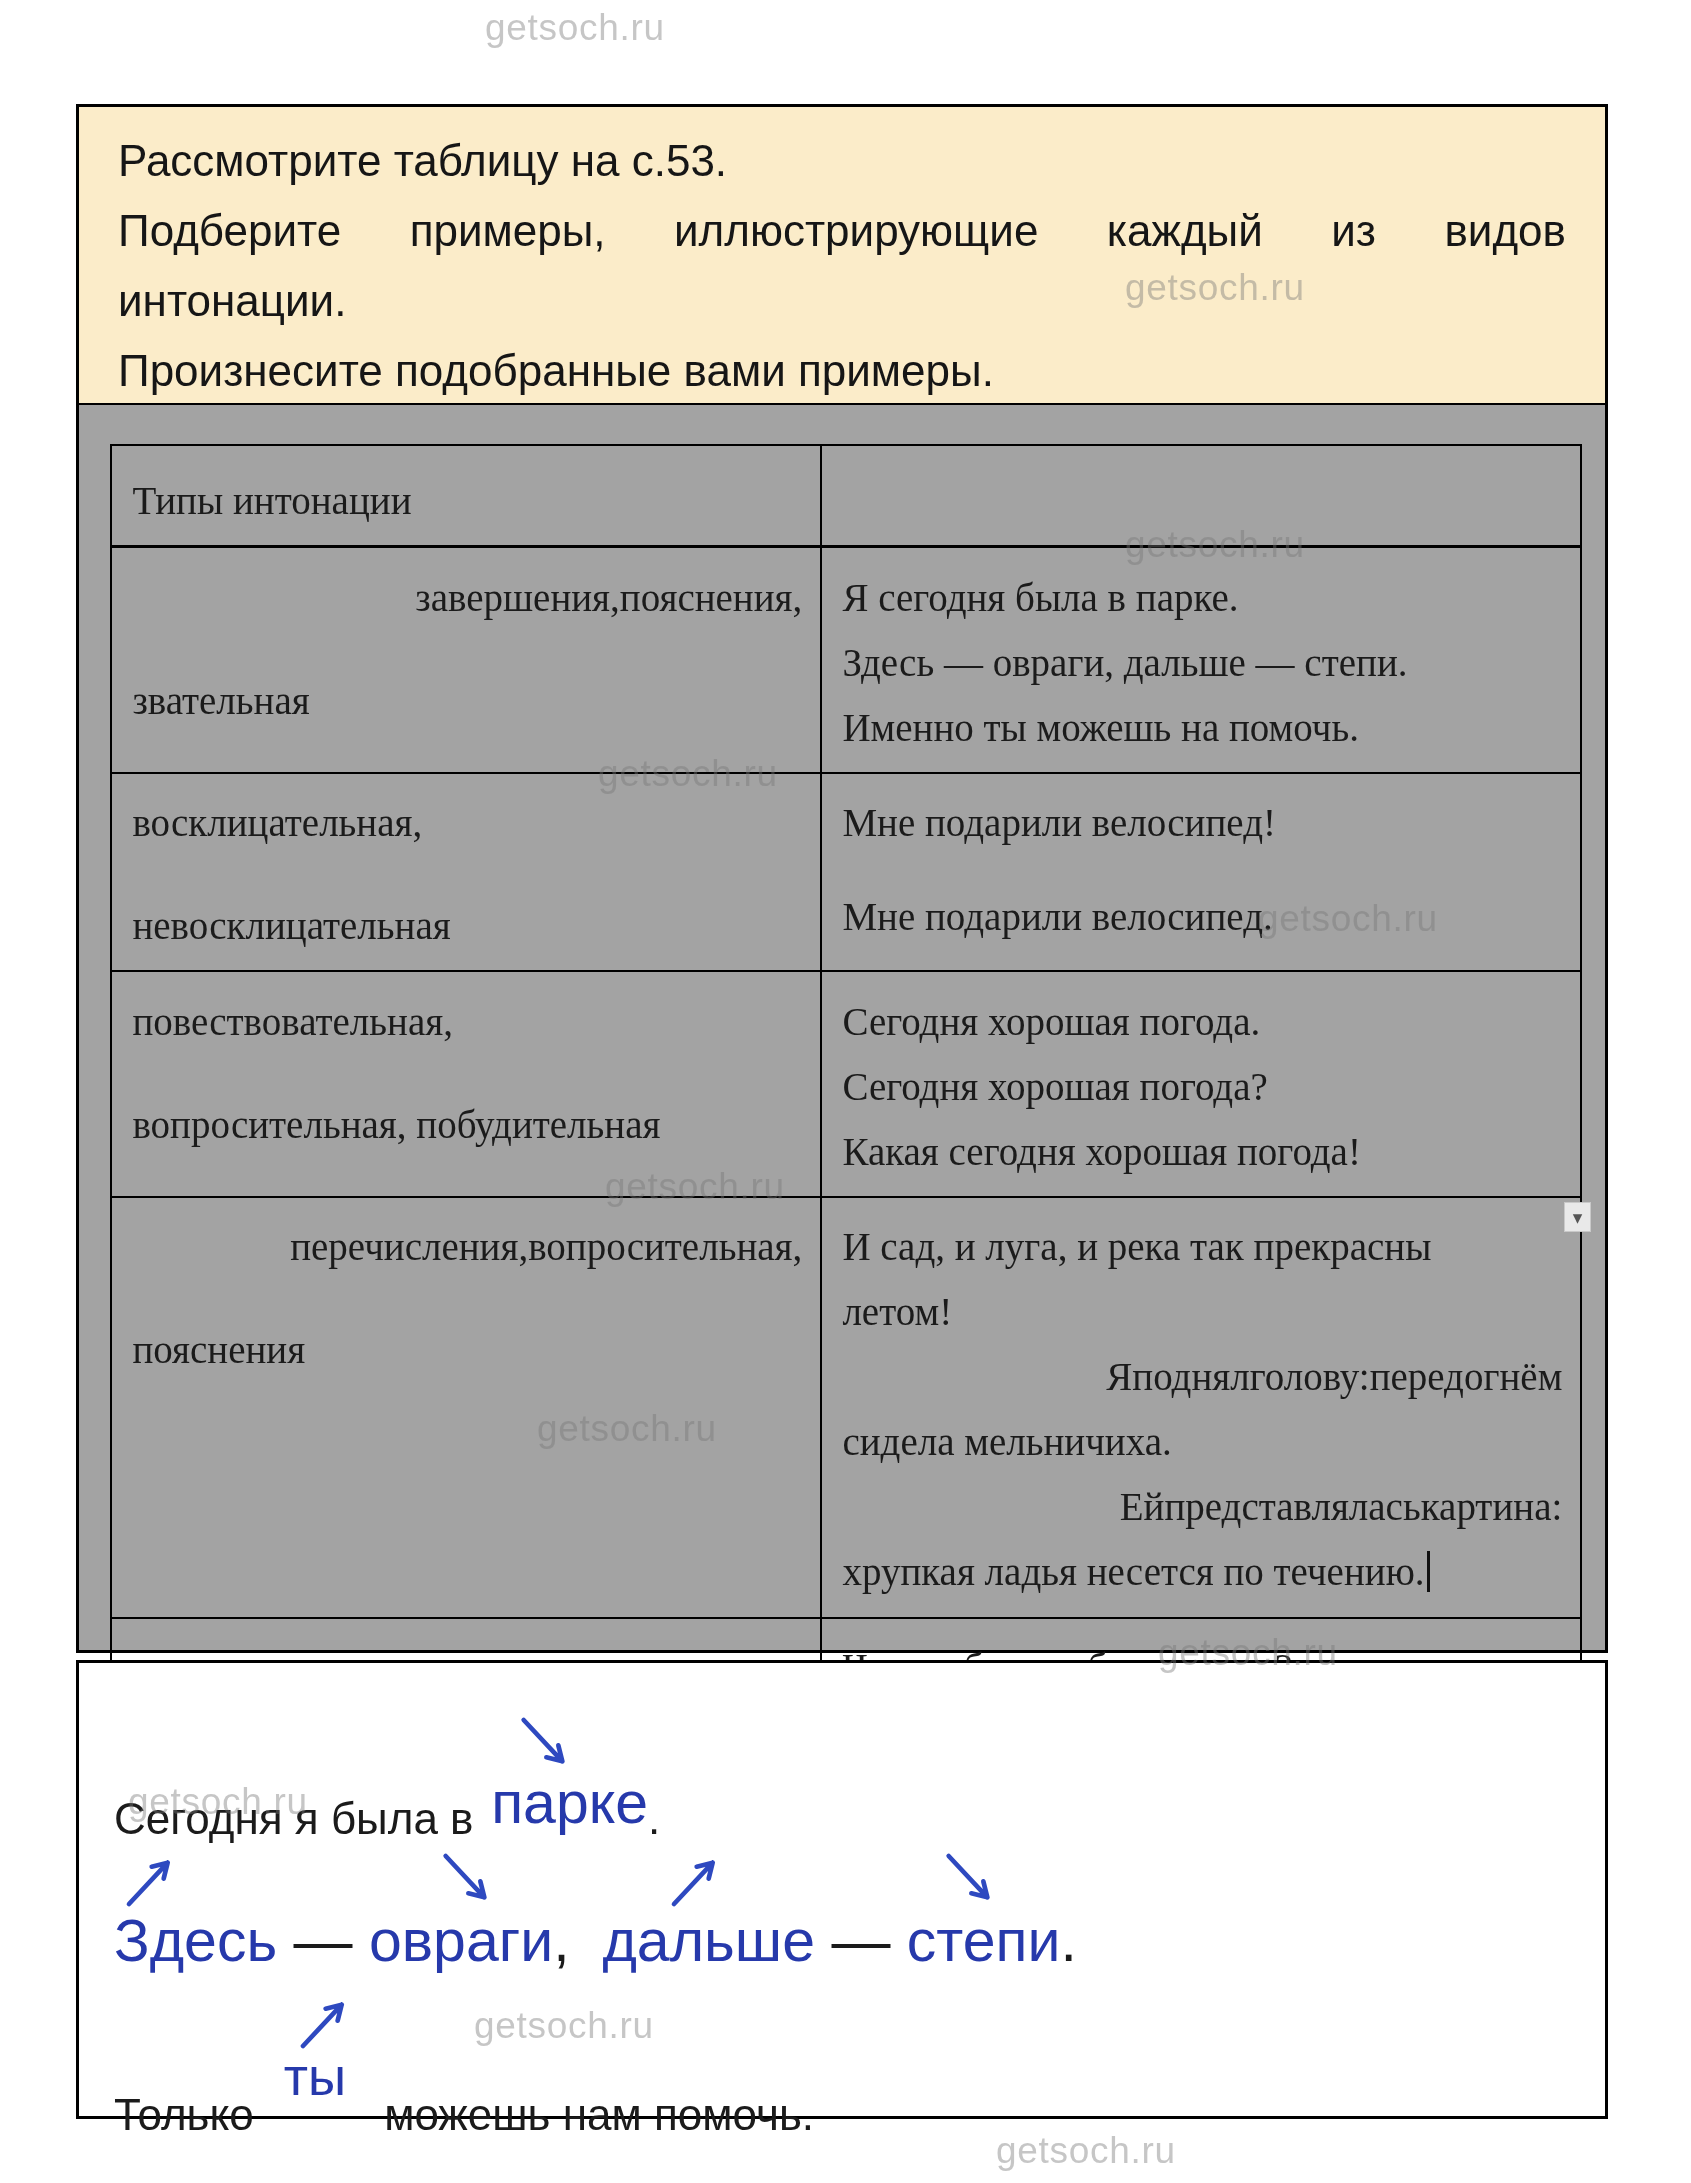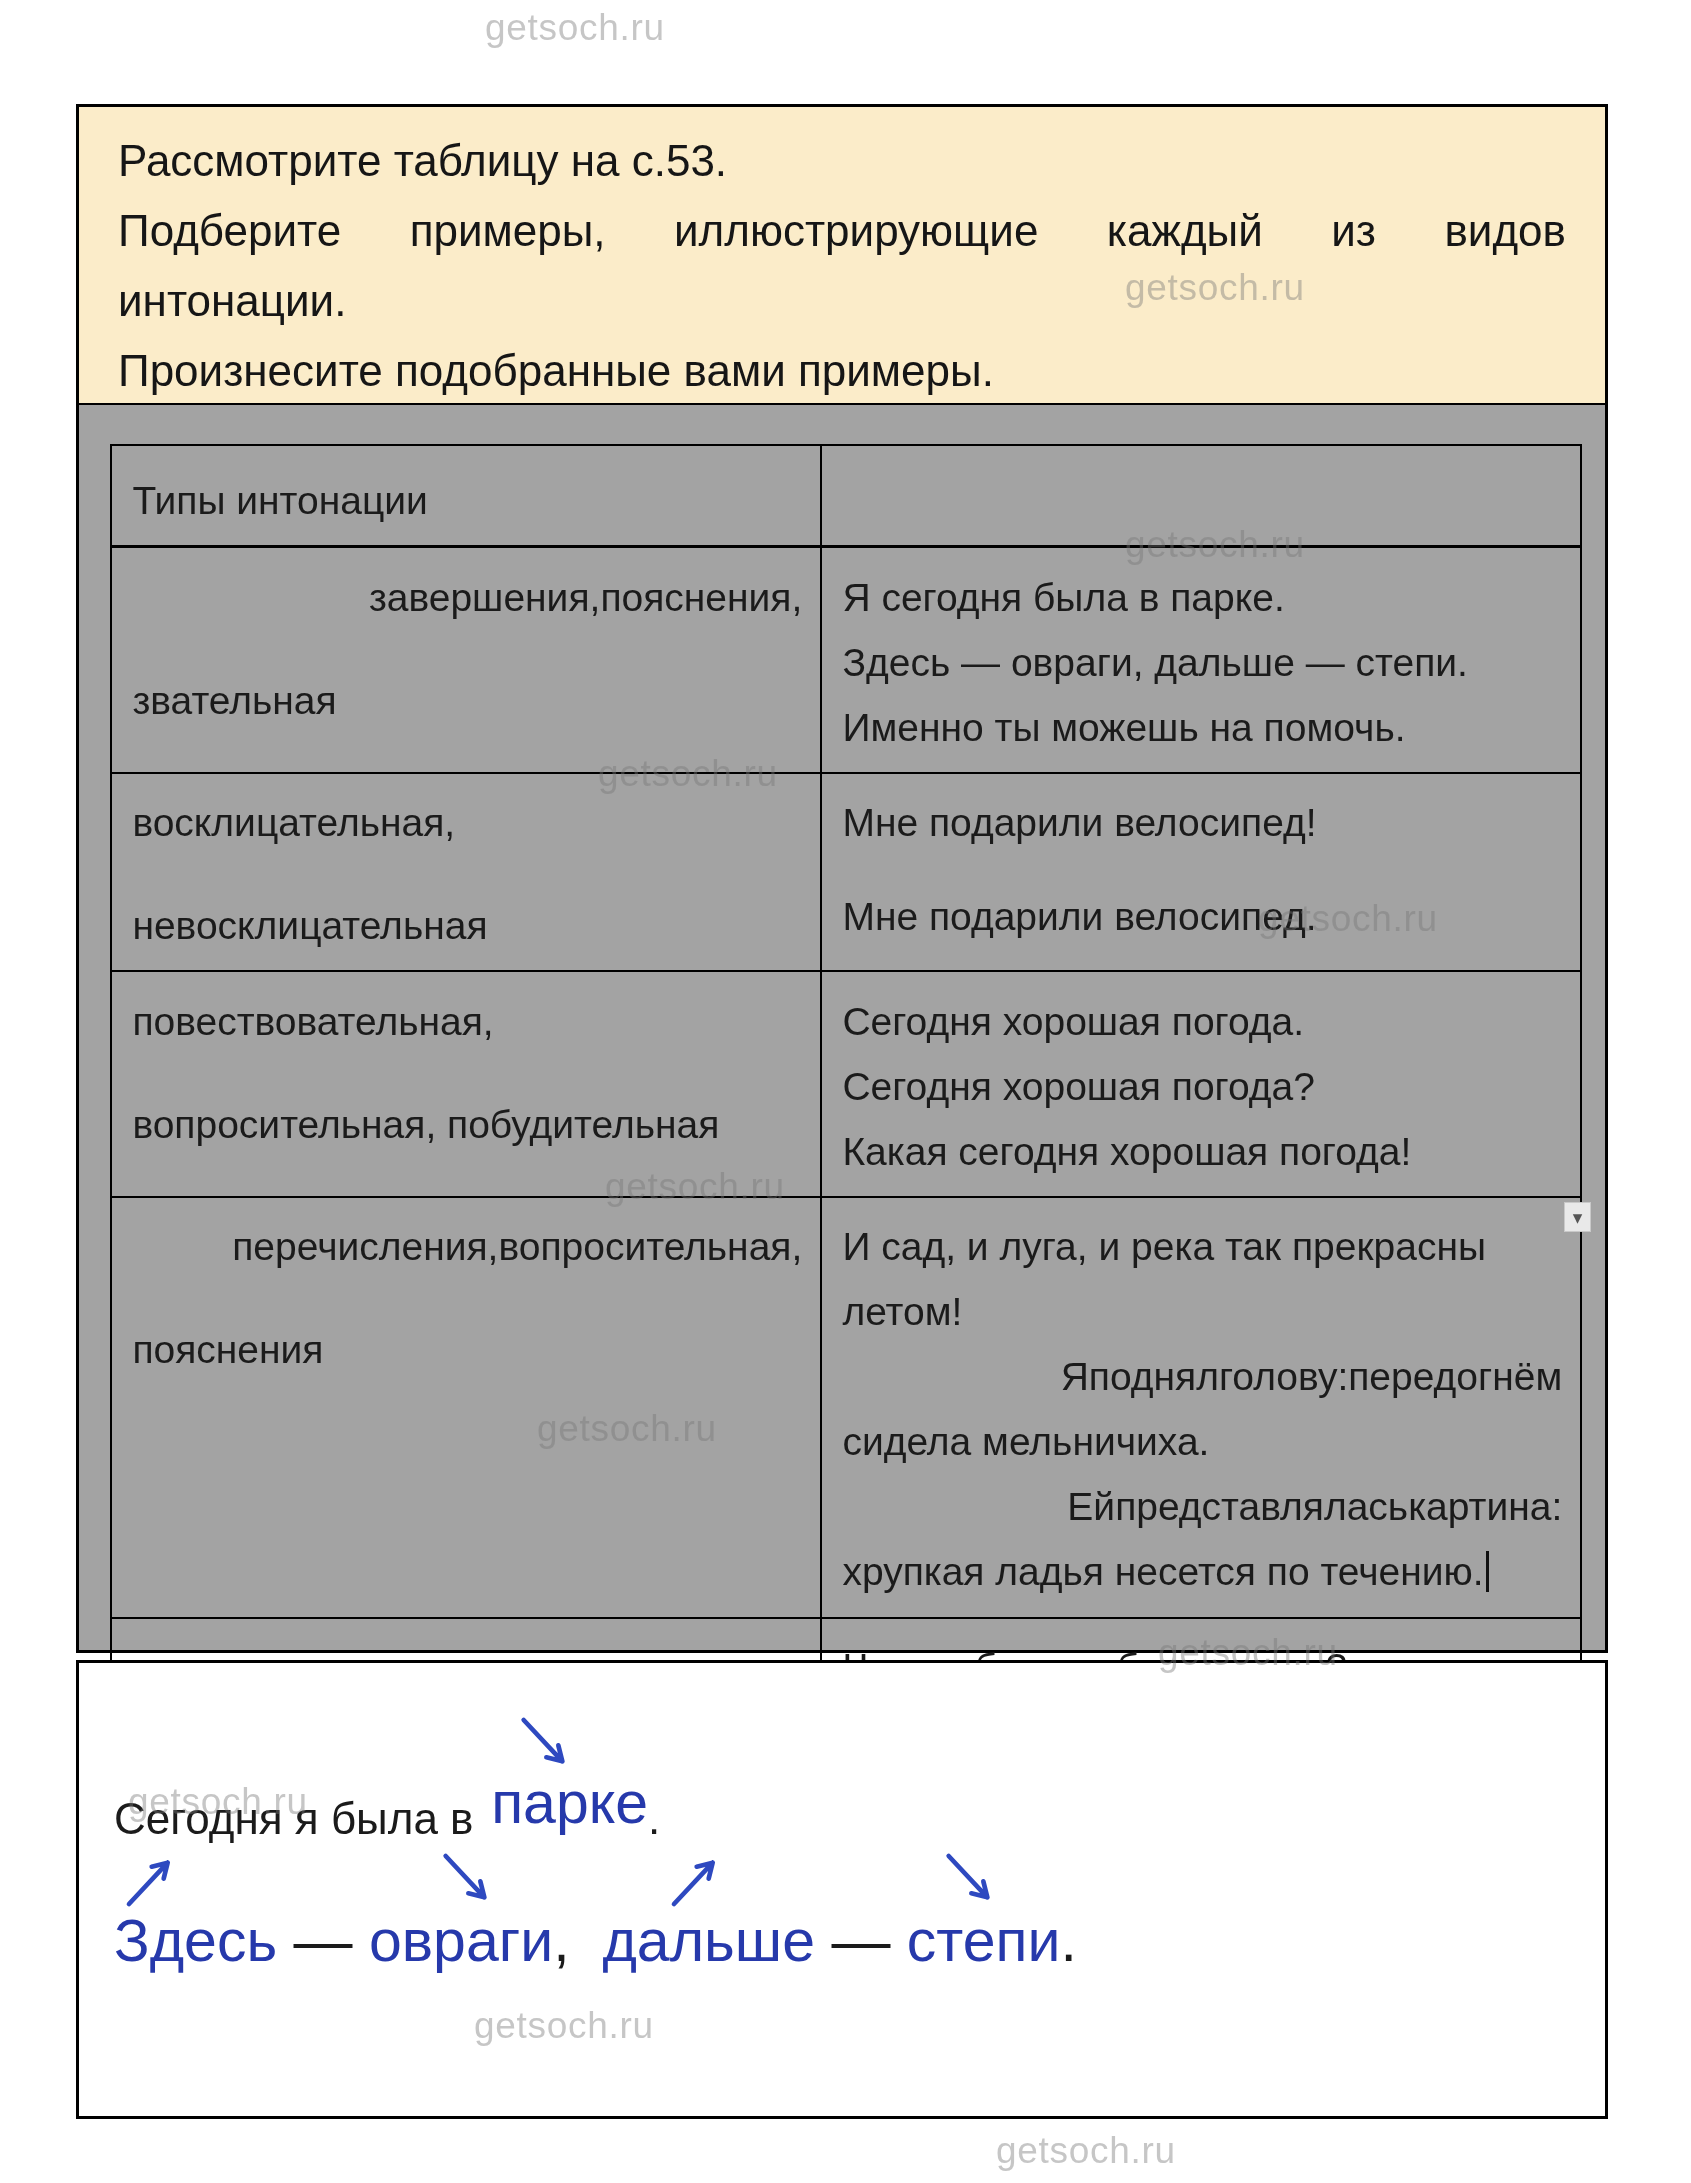--- a/index.html
+++ b/index.html
@@ -51,20 +51,21 @@
     border-bottom-width:4.8px;
   }
   .tbl td{
     border:2px solid #000;
     vertical-align:top;
     font-size:39px;
     line-height:65px;
     padding:16.3px 17.7px 12.3px 20.4px;
     box-sizing:border-box;
     overflow:visible;
+    font-family:Liberation Serif, serif;
   }
   .tbl td.c1{width:710px;}
   .tbl tr.hdr td{border-bottom-width:3.4px;height:95px;padding-top:22px;}
   .tbl tr.r1 td{height:211px;}
   .tbl tr.r2 td{height:157px;}
   .tbl tr.r3 td{height:201px;}
   .tbl tr.r4 td{height:398px;}
   .tbl tr.r5 td{height:85px;}
   .tbl .c1 p, .tbl .c2 p{margin:0;white-space:nowrap;}
   .tbl .c1 p + p{margin-top:38px;}
@@ -253,16 +254,21 @@
               <path d="M12 84 L70 22 M70 22 L46 28 M70 22 L64 46"></path>
             </svg></span><span>Здесь</span></span><span class="dark">&nbsp;</span><span class="dark">—</span><span class="dark">&nbsp;</span><span class="accent-word"><span class="arr pos-ovragi"><svg viewBox="0 0 90 90">
               <path d="M16 12 L74 74 M74 74 L50 68 M74 74 L68 50"></path>
             </svg></span><span>овраги</span></span><span class="dark">,</span><span>&nbsp;&nbsp;</span><span class="accent-word"><span class="arr pos-dalshe"><svg viewBox="0 0 90 90">
               <path d="M12 84 L70 22 M70 22 L46 28 M70 22 L64 46"></path>
             </svg></span><span>дальше</span></span><span class="dark">&nbsp;</span><span class="dark">—</span><span class="dark">&nbsp;</span><span class="accent-word"><span class="arr pos-stepi"><svg viewBox="0 0 90 90">
               <path d="M16 12 L74 74 M74 74 L50 68 M74 74 L68 50"></path>
             </svg></span><span>степи</span></span><span class="dark">.</span>
     </div>
 
+    <div class="ansC">
+      <span class="dark">Только</span><span class="accent-word blue"><span class="arr pos-ty"><svg viewBox="0 0 90 90">
+              <path d="M12 84 L70 22 M70 22 L46 28 M70 22 L64 46"></path>
+            </svg></span><span>ты</span></span><span class="dark">можешь нам помочь.</span>
+    </div>
 
   </div>
 </div>
 
 
 </body></html>

